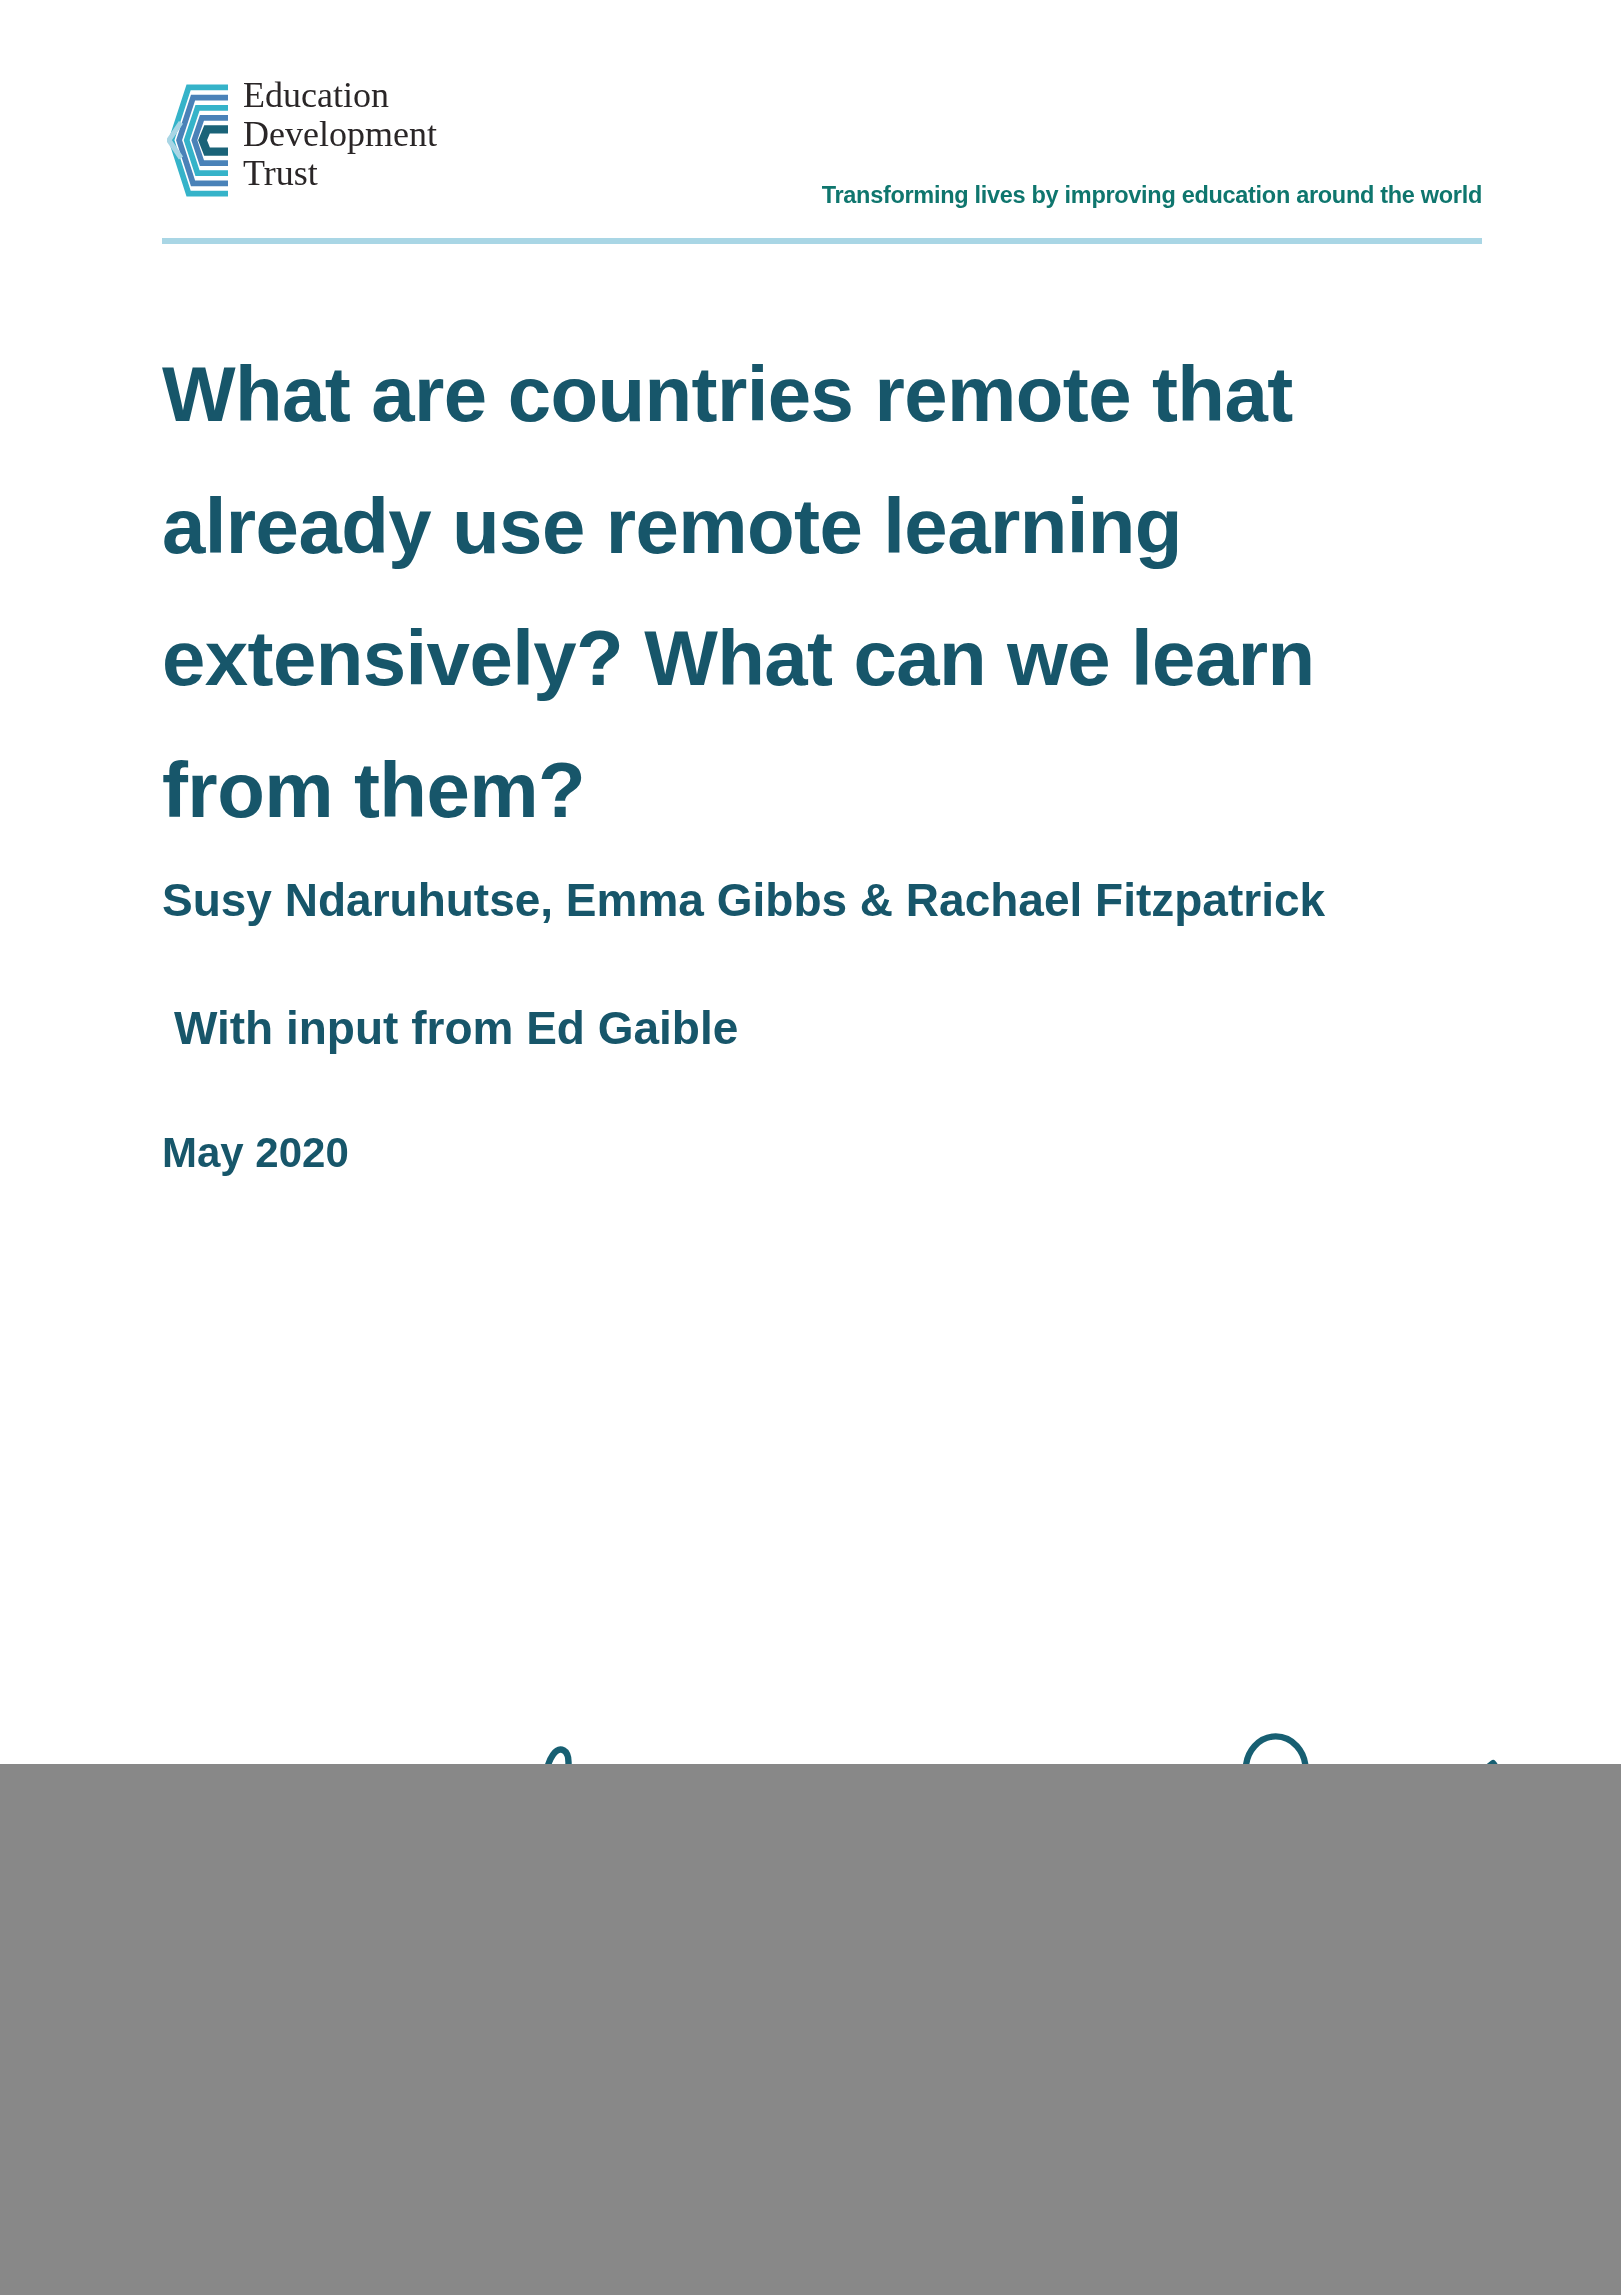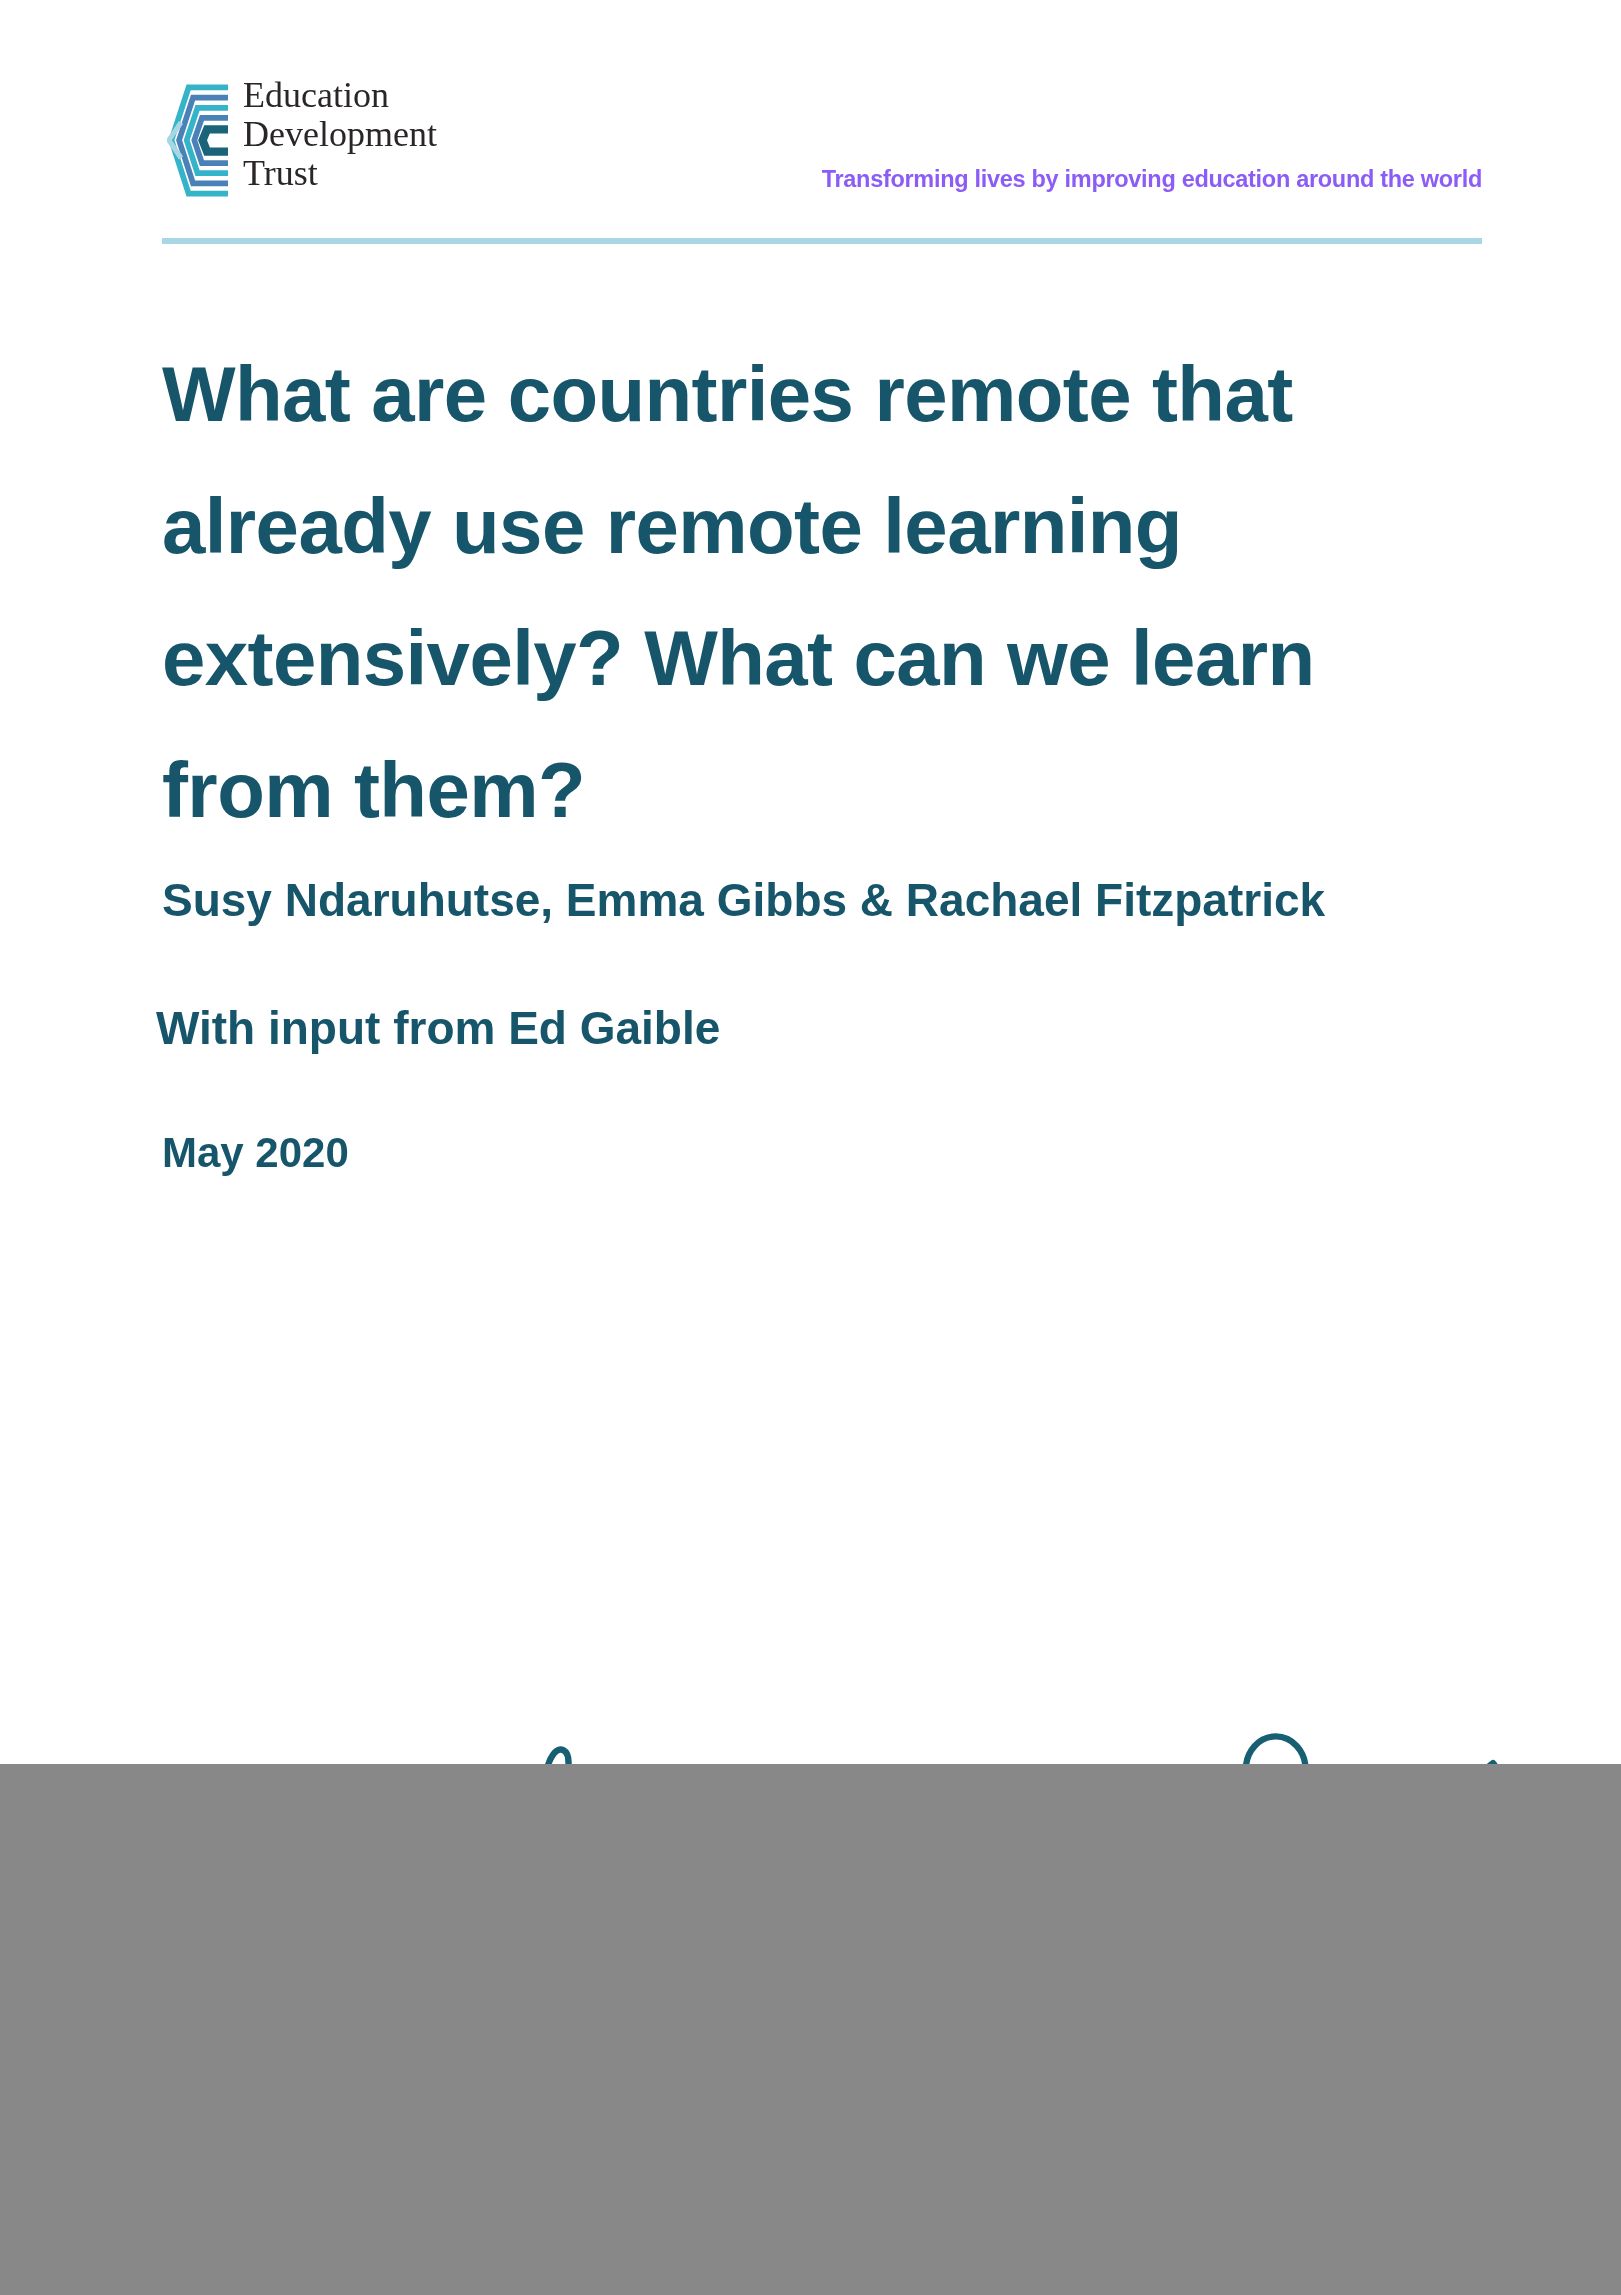--- a/index.html
+++ b/index.html
@@ -2,29 +2,29 @@
 <html style="font-size:10.2px"><head>
 <meta charset="utf-8">
 <style>
   html,body{margin:0;padding:0;background:#888;}
   .page{position:relative;width:1622px;height:1764px;background:#ffffff;overflow:hidden;
         font-family:"Liberation Sans",sans-serif;}
   
   .logo{position:absolute;left:167px;top:83px;width:61px;height:115px;}
   .logo-text{position:absolute;left:243px;top:76px;font-family:"Liberation Serif","DejaVu Serif",serif;
              font-size:36px;line-height:39px;color:#2a2627;font-weight:500;letter-spacing:0px;}
-  .tagline{position:absolute;right:140px;top:166px;font-size:23.5px;font-weight:bold;color:#8b5cf6;
+  .tagline{position:absolute;right:140px;top:182px;font-size:23.5px;font-weight:bold;color:#0f766e;
            letter-spacing:-0.3px;}
   .rule{position:absolute;left:162px;top:238px;width:1320px;height:5.7px;background:#a9d6e5;}
   
   .title{position:absolute;left:162px;top:328px;width:1336px;font-size:78px;line-height:132px;
          font-weight:bold;color:#17566a;letter-spacing:-0.6px;}
   .title span{display:block;}
   .authors{position:absolute;left:162px;top:877px;font-size:46px;line-height:46px;font-weight:bold;color:#17566a;}
-  .contributor{position:absolute;left:156px;top:1005px;font-size:46px;line-height:46px;font-weight:bold;color:#17566a;}
+  .contributor{position:absolute;left:174px;top:1005px;font-size:46px;line-height:46px;font-weight:bold;color:#17566a;}
   .date{position:absolute;left:162px;top:1130px;font-size:42px;line-height:46px;font-weight:bold;color:#17566a;}
   
   .illustration{position:absolute;left:0;top:1711px;width:1622px;height:445px;}
 </style>
 </head>
 <body>
 
 <div class="page">
 
   <svg class="logo" viewBox="0 0 96 181">

